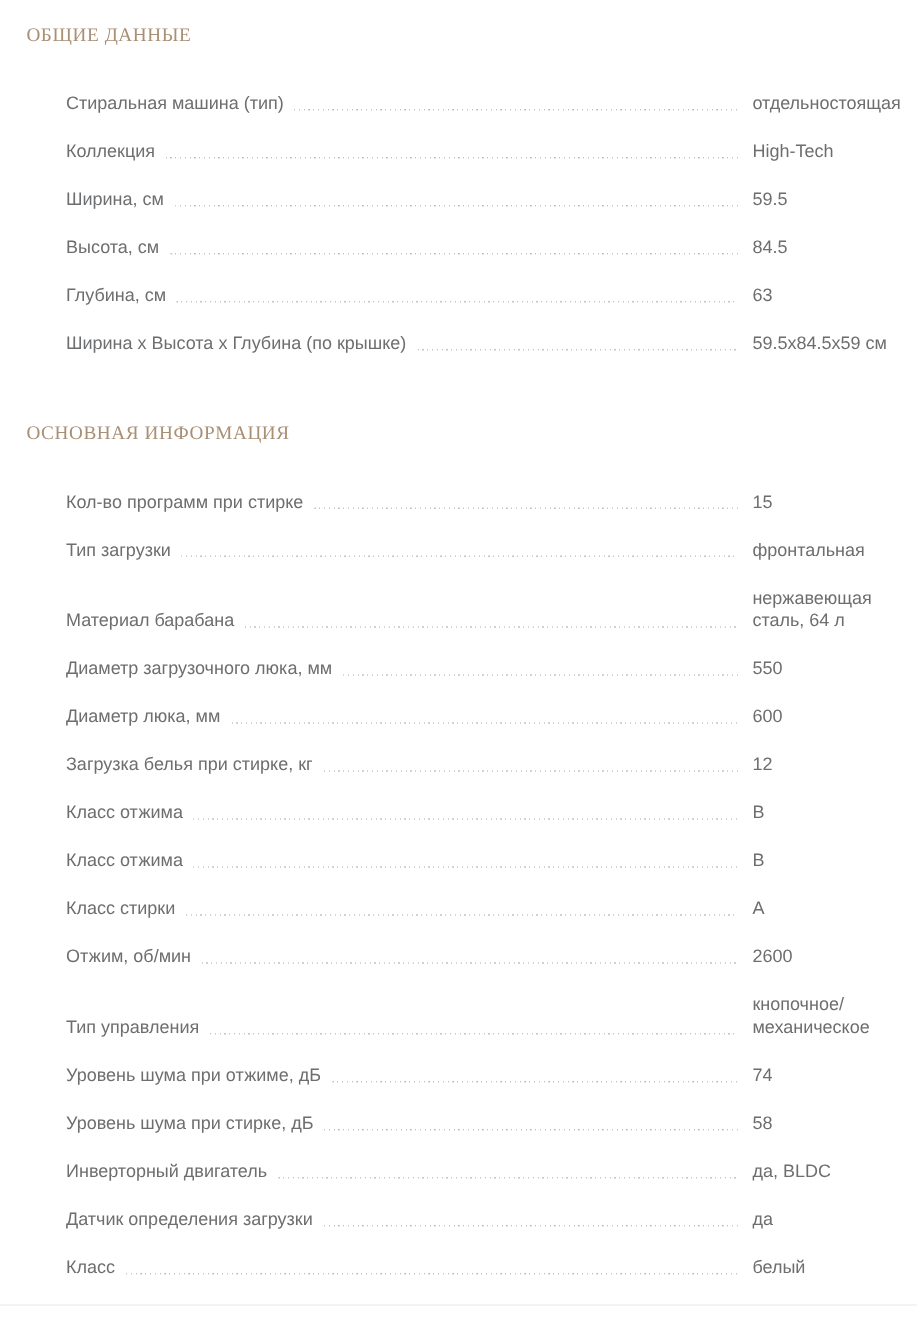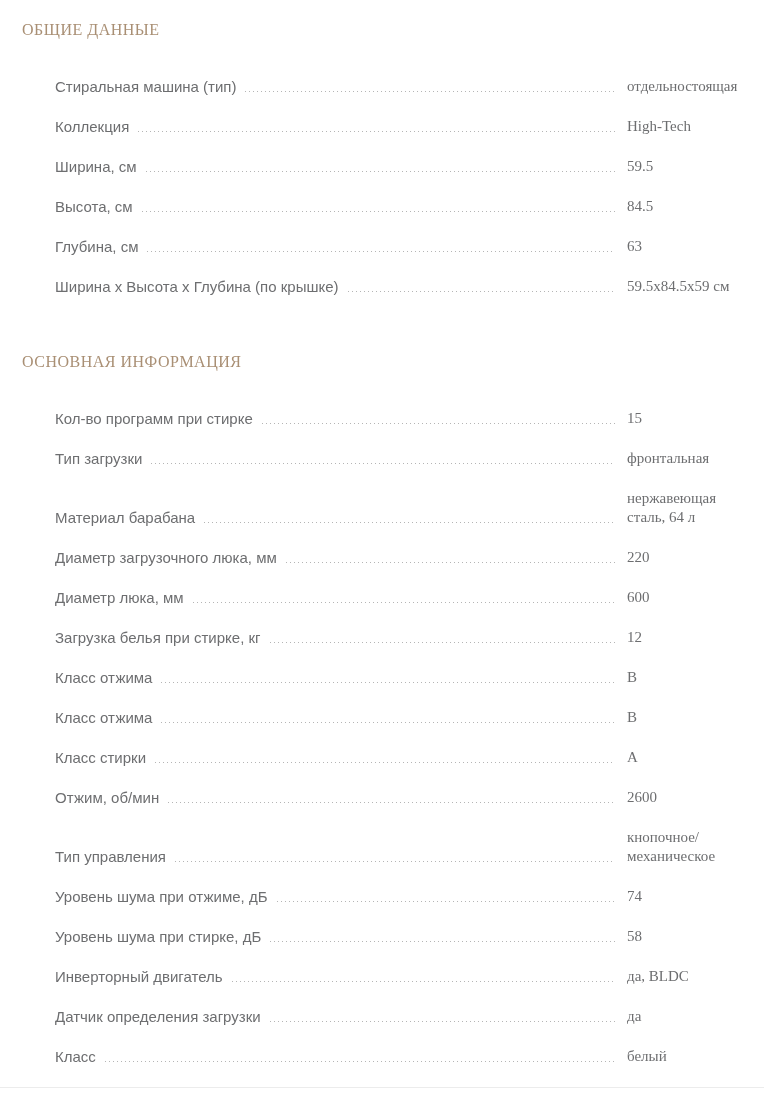--- a/index.html
+++ b/index.html
@@ -62,21 +62,20 @@
     right:0;
     bottom:4px;
     height:1px;
     background:repeating-linear-gradient(to right, var(--dot-color) 0 1px, transparent 1px 4px);
   }
   .spec-value{
     flex:0 0 115px;
     width:115px;
     color:var(--text-color);
     white-space:pre-line;
-    font-family:Liberation Serif, serif;
   }
   .bottom-divider{
     margin-top:12px;
     border-top:1px solid var(--divider-color);
     height:0;
   }
 </style>
 </head>
 <body>
 
@@ -142,21 +141,21 @@
   <div class="spec-row">
     <div class="spec-label">Материал барабана</div>
     <div class="dotted-leader"></div>
     <div class="spec-value">нержавеющая
 сталь, 64 л</div>
   </div>
 
   <div class="spec-row">
     <div class="spec-label">Диаметр загрузочного люка, мм</div>
     <div class="dotted-leader"></div>
-    <div class="spec-value">220</div>
+    <div class="spec-value">550</div>
   </div>
 
   <div class="spec-row">
     <div class="spec-label">Диаметр люка, мм</div>
     <div class="dotted-leader"></div>
     <div class="spec-value">600</div>
   </div>
 
   <div class="spec-row">
     <div class="spec-label">Загрузка белья при стирке, кг</div>

